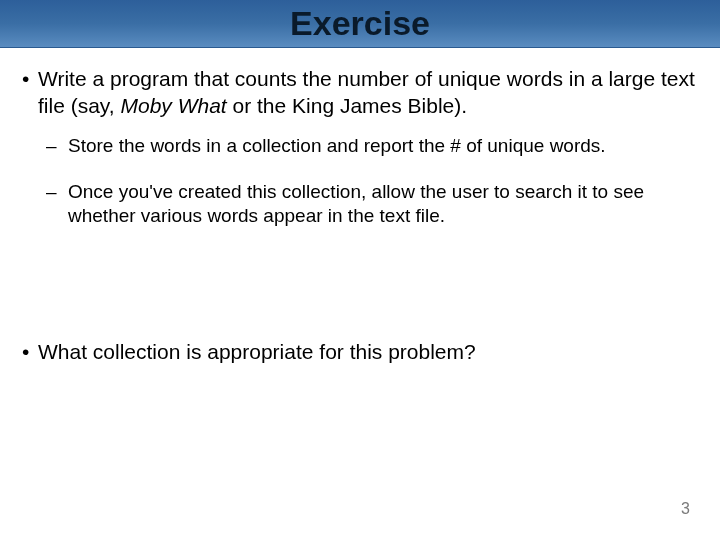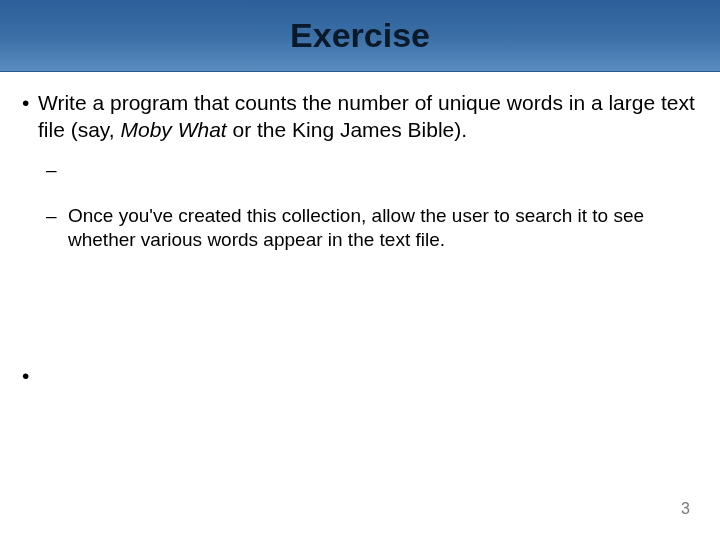--- a/index.html
+++ b/index.html
@@ -5,21 +5,21 @@
   * { margin: 0; padding: 0; box-sizing: border-box; }
   html, body { width: 720px; height: 540px; font-family: Verdana, Tahoma, Arial, sans-serif; background: #fff; }
   .slide {
     width: 720px;
     height: 540px;
     position: relative;
     background: #fff;
   }
   .title-bar {
     width: 100%;
-    height: 72px;
+    height: 48px;
     background: linear-gradient(to bottom, #2d5f9a 0%, #3a6ea5 50%, #5a8cc0 100%);
     display: flex;
     align-items: center;
     justify-content: center;
     border-bottom: 1px solid #2a5a90;
   }
   .title-text {
     color: #0a1a2a;
     font-size: 34px;
     font-weight: bold;
@@ -74,30 +74,32 @@
 
     <div class="bullet-1">
       <span class="dot">•</span>
       <span>
         <span>Write a program that counts the number of unique words in a large text file (say, </span><span class="italic">Moby What</span><span> or the King James Bible).</span>
       </span>
     </div>
 
     <div class="bullet-2">
       <span class="dash">–</span>
+      <span>Store the words in a collection and report the # of unique words.</span>
     </div>
 
     <div class="bullet-2">
       <span class="dash">–</span>
       <span>Once you've created this collection, allow the user to search it to see whether various words appear in the text file.</span>
     </div>
 
     <div class="spacer-large"></div>
 
     <div class="bullet-1">
       <span class="dot">•</span>
+      <span>What collection is appropriate for this problem?</span>
     </div>
 
   </div>
 
   <div class="page-number">3</div>
 
 </div>
 
 </body></html>

